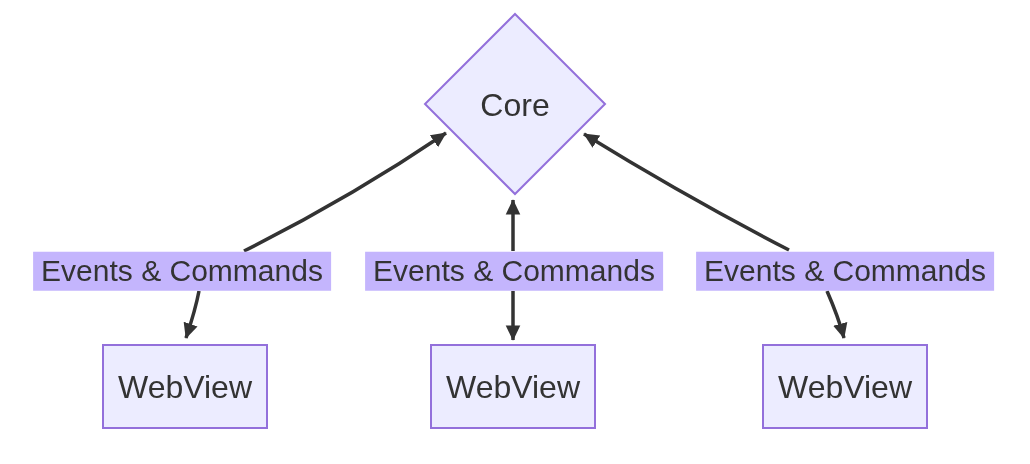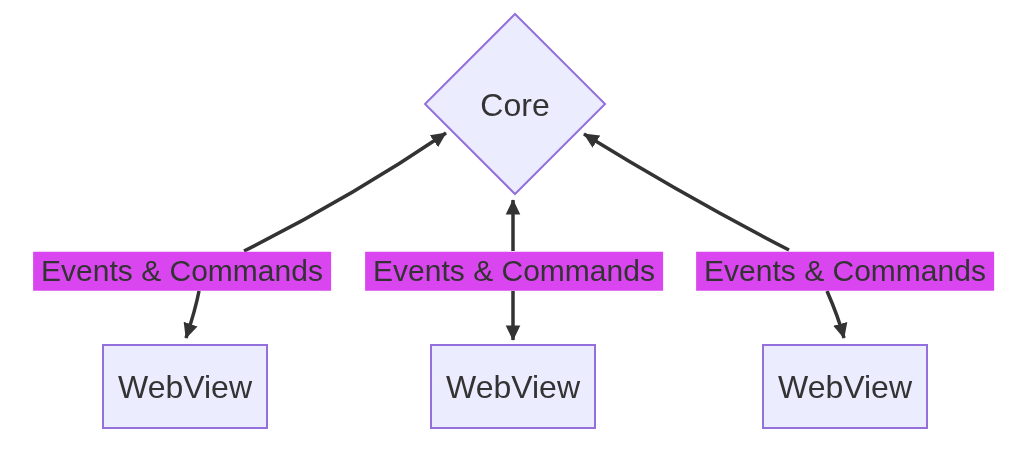--- a/index.html
+++ b/index.html
@@ -33,21 +33,21 @@
     position: absolute;
     transform: translate(-50%, -50%);
     color: #333333;
     font-size: 32px;
     white-space: nowrap;
     text-align: center;
   }
   .edge-label {
     position: absolute;
     transform: translate(-50%, -50%);
-    background: #d946ef;
+    background: #c4b5fd;
     color: #333333;
     font-size: 30px;
     line-height: 1.15;
     padding: 2px 8px;
     white-space: nowrap;
     text-align: center;
   }
   .watermark {
     position: absolute;
     right: 18px;

